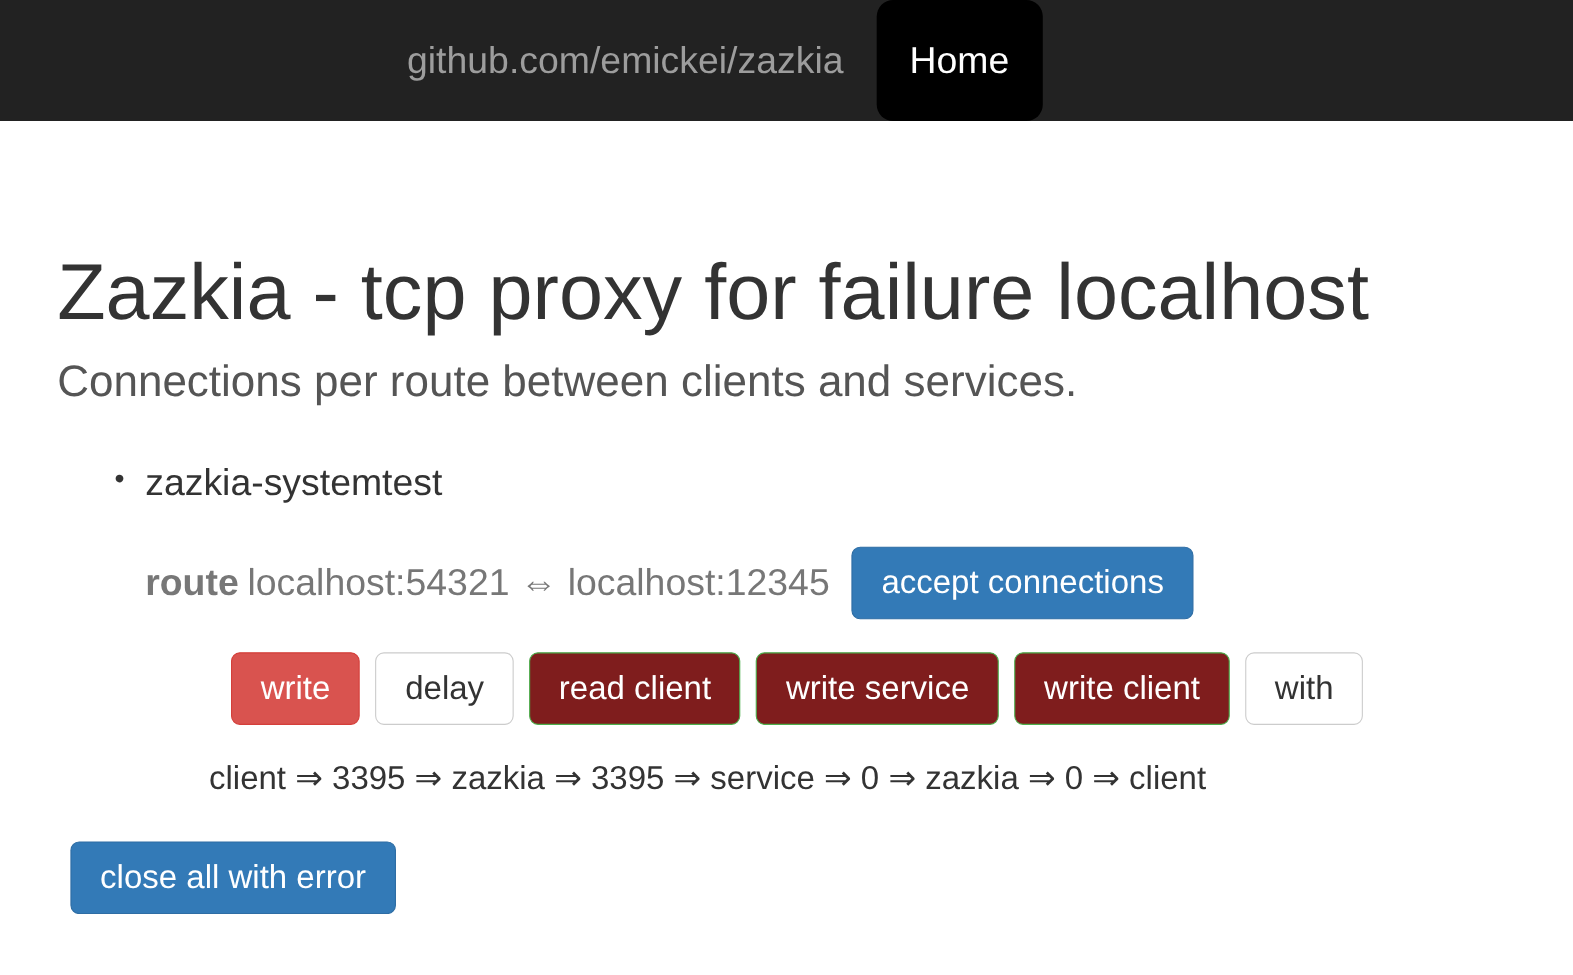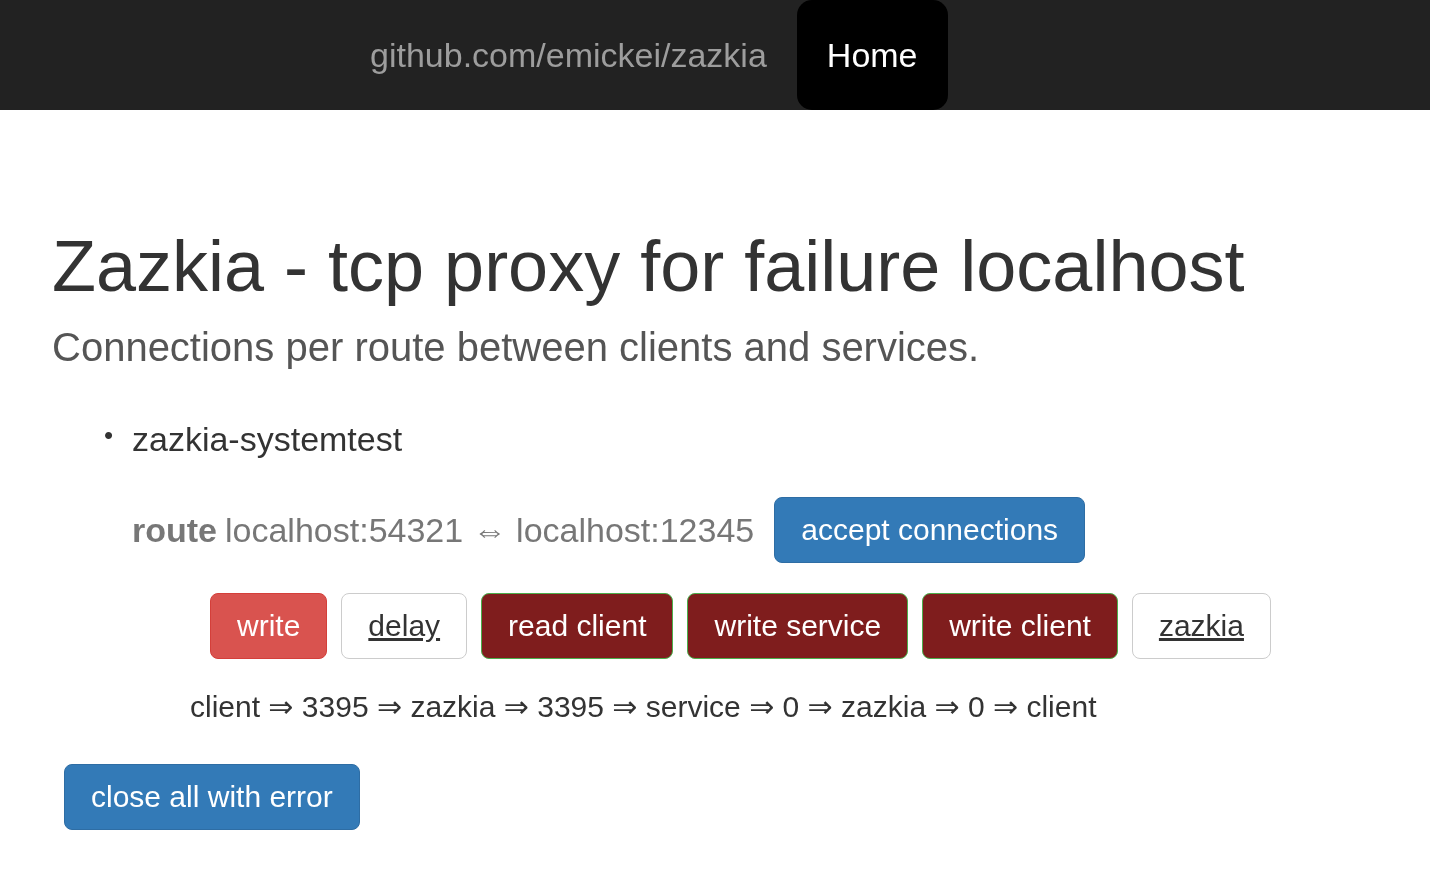--- a/index.html
+++ b/index.html
@@ -121,21 +121,20 @@
     }
     .btn-danger {
       background: #d9534f;
       border-color: #d43f3a;
       color: #fff;
     }
     .btn-default {
       background: #fff;
       border-color: #ccc;
       color: #333;
-      text-decoration: underline;
     }
     .btn-success {
       background: #7f1d1d;
       border-color: #4cae4c;
       color: #fff;
     }
     .btn-row {
       display: flex;
       flex-wrap: wrap;
       gap: 14px;
@@ -175,21 +174,21 @@
         <span class="route-endpoints">localhost:54321 ⇔ localhost:12345</span>
         <button class="btn btn-primary">accept connections</button>
       </div>
 
       <div class="btn-row">
         <button class="btn btn-danger">write</button>
         <button class="btn btn-default">delay</button>
         <button class="btn btn-success">read client</button>
         <button class="btn btn-success">write service</button>
         <button class="btn btn-success">write client</button>
-        <button class="btn btn-default">zazkia</button>
+        <button class="btn btn-default">with</button>
       </div>
 
       <div class="flow-text">client ⇒ 3395 ⇒ zazkia ⇒ 3395 ⇒ service ⇒ 0 ⇒ zazkia ⇒ 0 ⇒ client</div>
     </li>
   </ul>
 
   <div class="close-all-wrap">
     <button class="btn btn-primary">close all with error</button>
   </div>
 </div>

